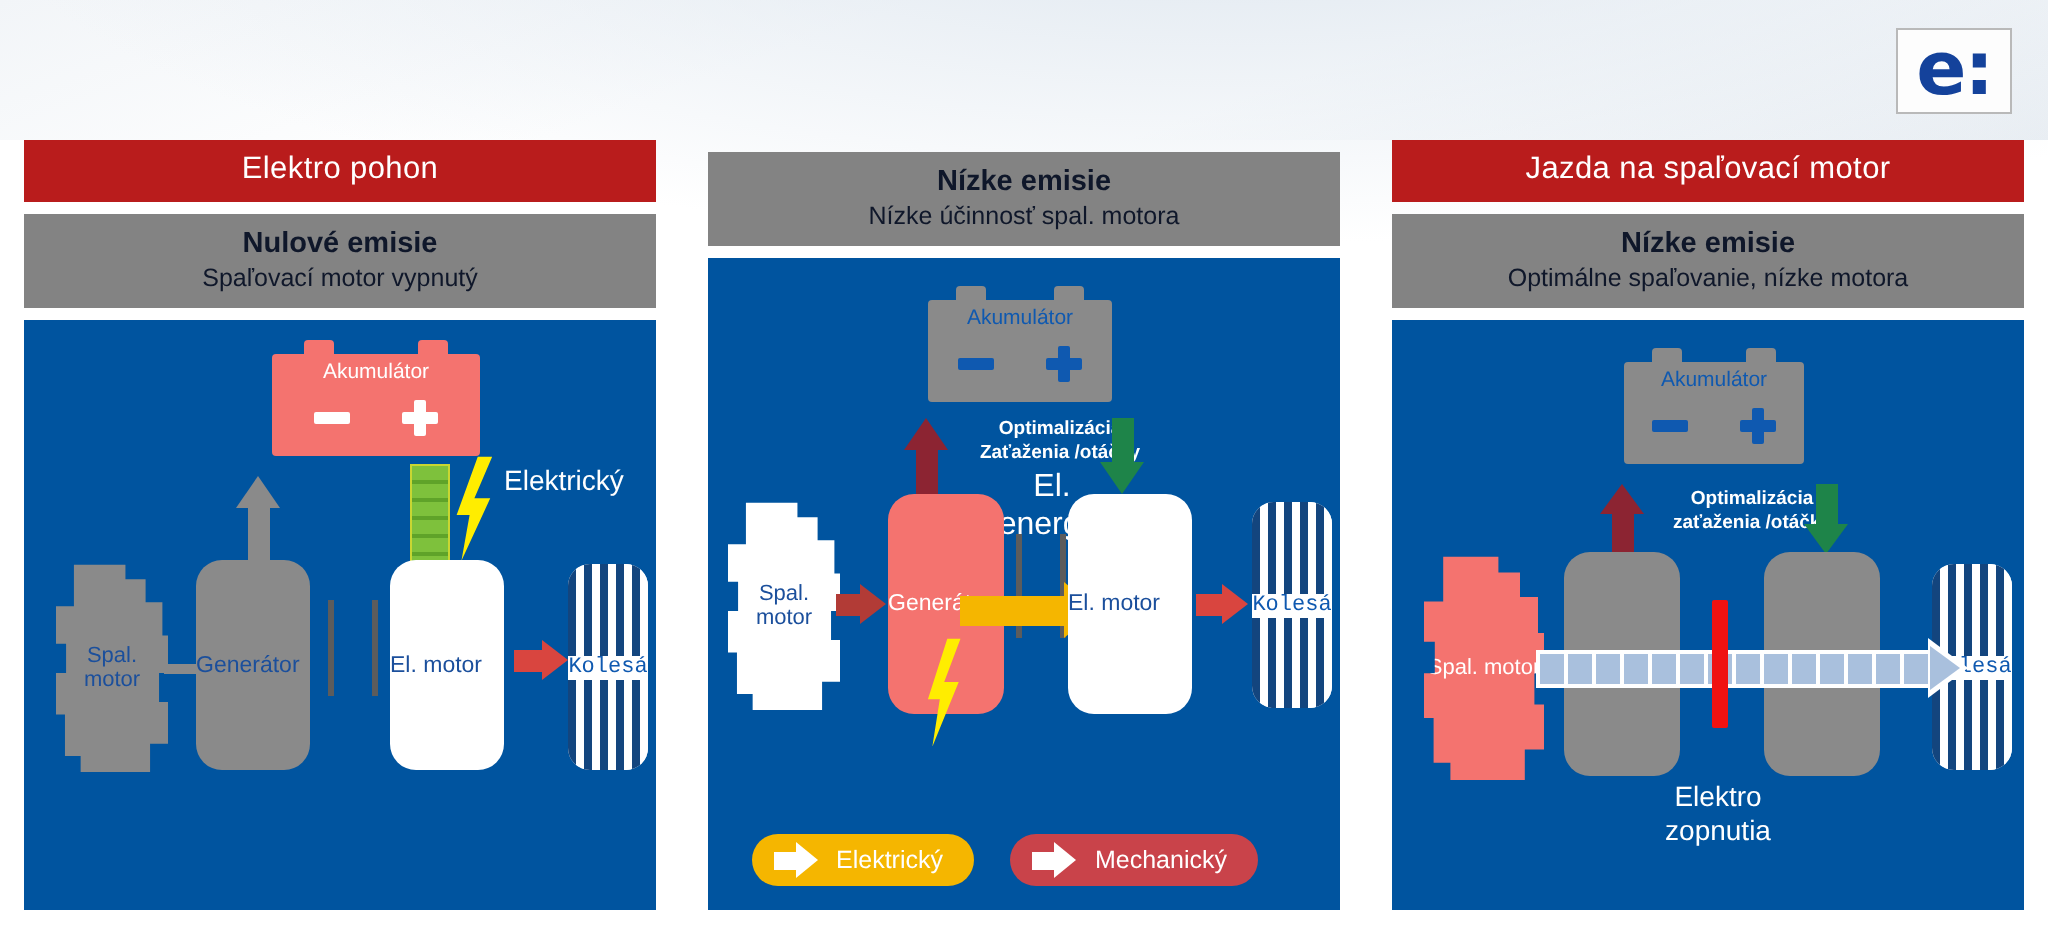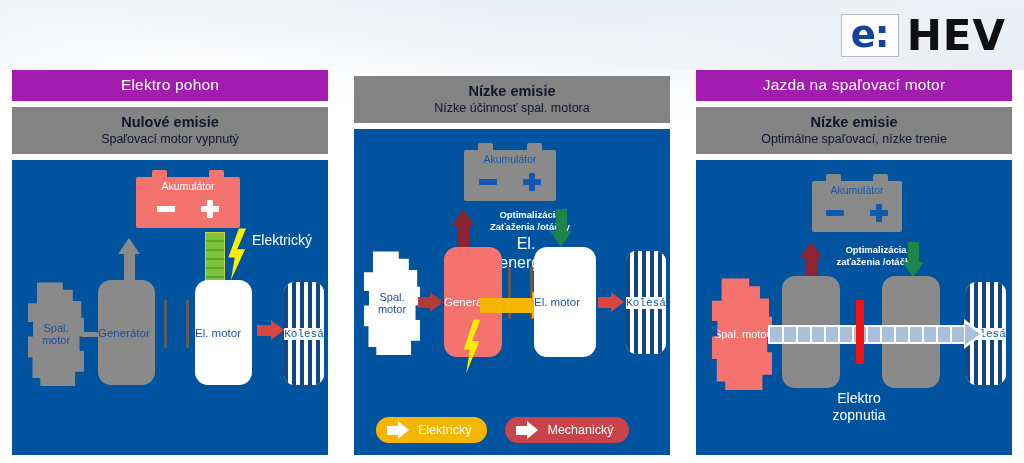--- a/index.html
+++ b/index.html
@@ -47,21 +47,21 @@
   }
 
   
   .panels {
     position: absolute; left: 12px; top: 70px;
     width: 1000px; height: 385px;
     display: flex; gap: 26px; z-index: 3;
   }
   .panel { width: 316px; display: flex; flex-direction: column; }
   .panel-title {
-    background: #a21caf;
+    background: #b91c1c;
     color: #ffffff;
     font-size: 15.5px;
     text-align: center;
     padding: 6px 0 7px 0;
     letter-spacing: .2px;
   }
   .panel-sub {
     background: #838383;
     color: #0f172a;
     text-align: center;
@@ -270,21 +270,20 @@
 </head>
 <body>
 
 <div class="bg-sheen"></div>
 <div class="bg-sheen2"></div>
 
 <div class="logo">
   <span class="logo-badge">
     <span class="logo-e">e:</span>
   </span>
-  <span class="logo-hev">HEV</span>
 </div>
 
 <div class="panels">
 
   <div class="panel">
     <div class="panel-title">Elektro pohon</div>
     <div class="panel-sub">
       <span class="s1">Nulové emisie</span>
       <span class="s2">Spaľovací motor vypnutý</span>
     </div>
@@ -453,21 +452,21 @@
         </div>
       </div>
 
     </div>
   </div>
 
   <div class="panel">
     <div class="panel-title">Jazda na spaľovací motor</div>
     <div class="panel-sub">
       <span class="s1">Nízke emisie</span>
-      <span class="s2">Optimálne spaľovací, nízke trenie</span>
+      <span class="s2">Optimálne spaľovanie, nízke motora</span>
     </div>
     <div class="diagram">
 
       <div class="battery gray" style="left:116px; top:14px; width:90px;">
         <div class="tabs">
           <div class="tab" style="left:14px;"></div>
           <div class="tab" style="right:14px;"></div>
         </div>
         <div class="body">
           <div class="blabel">Akumulátor</div>

